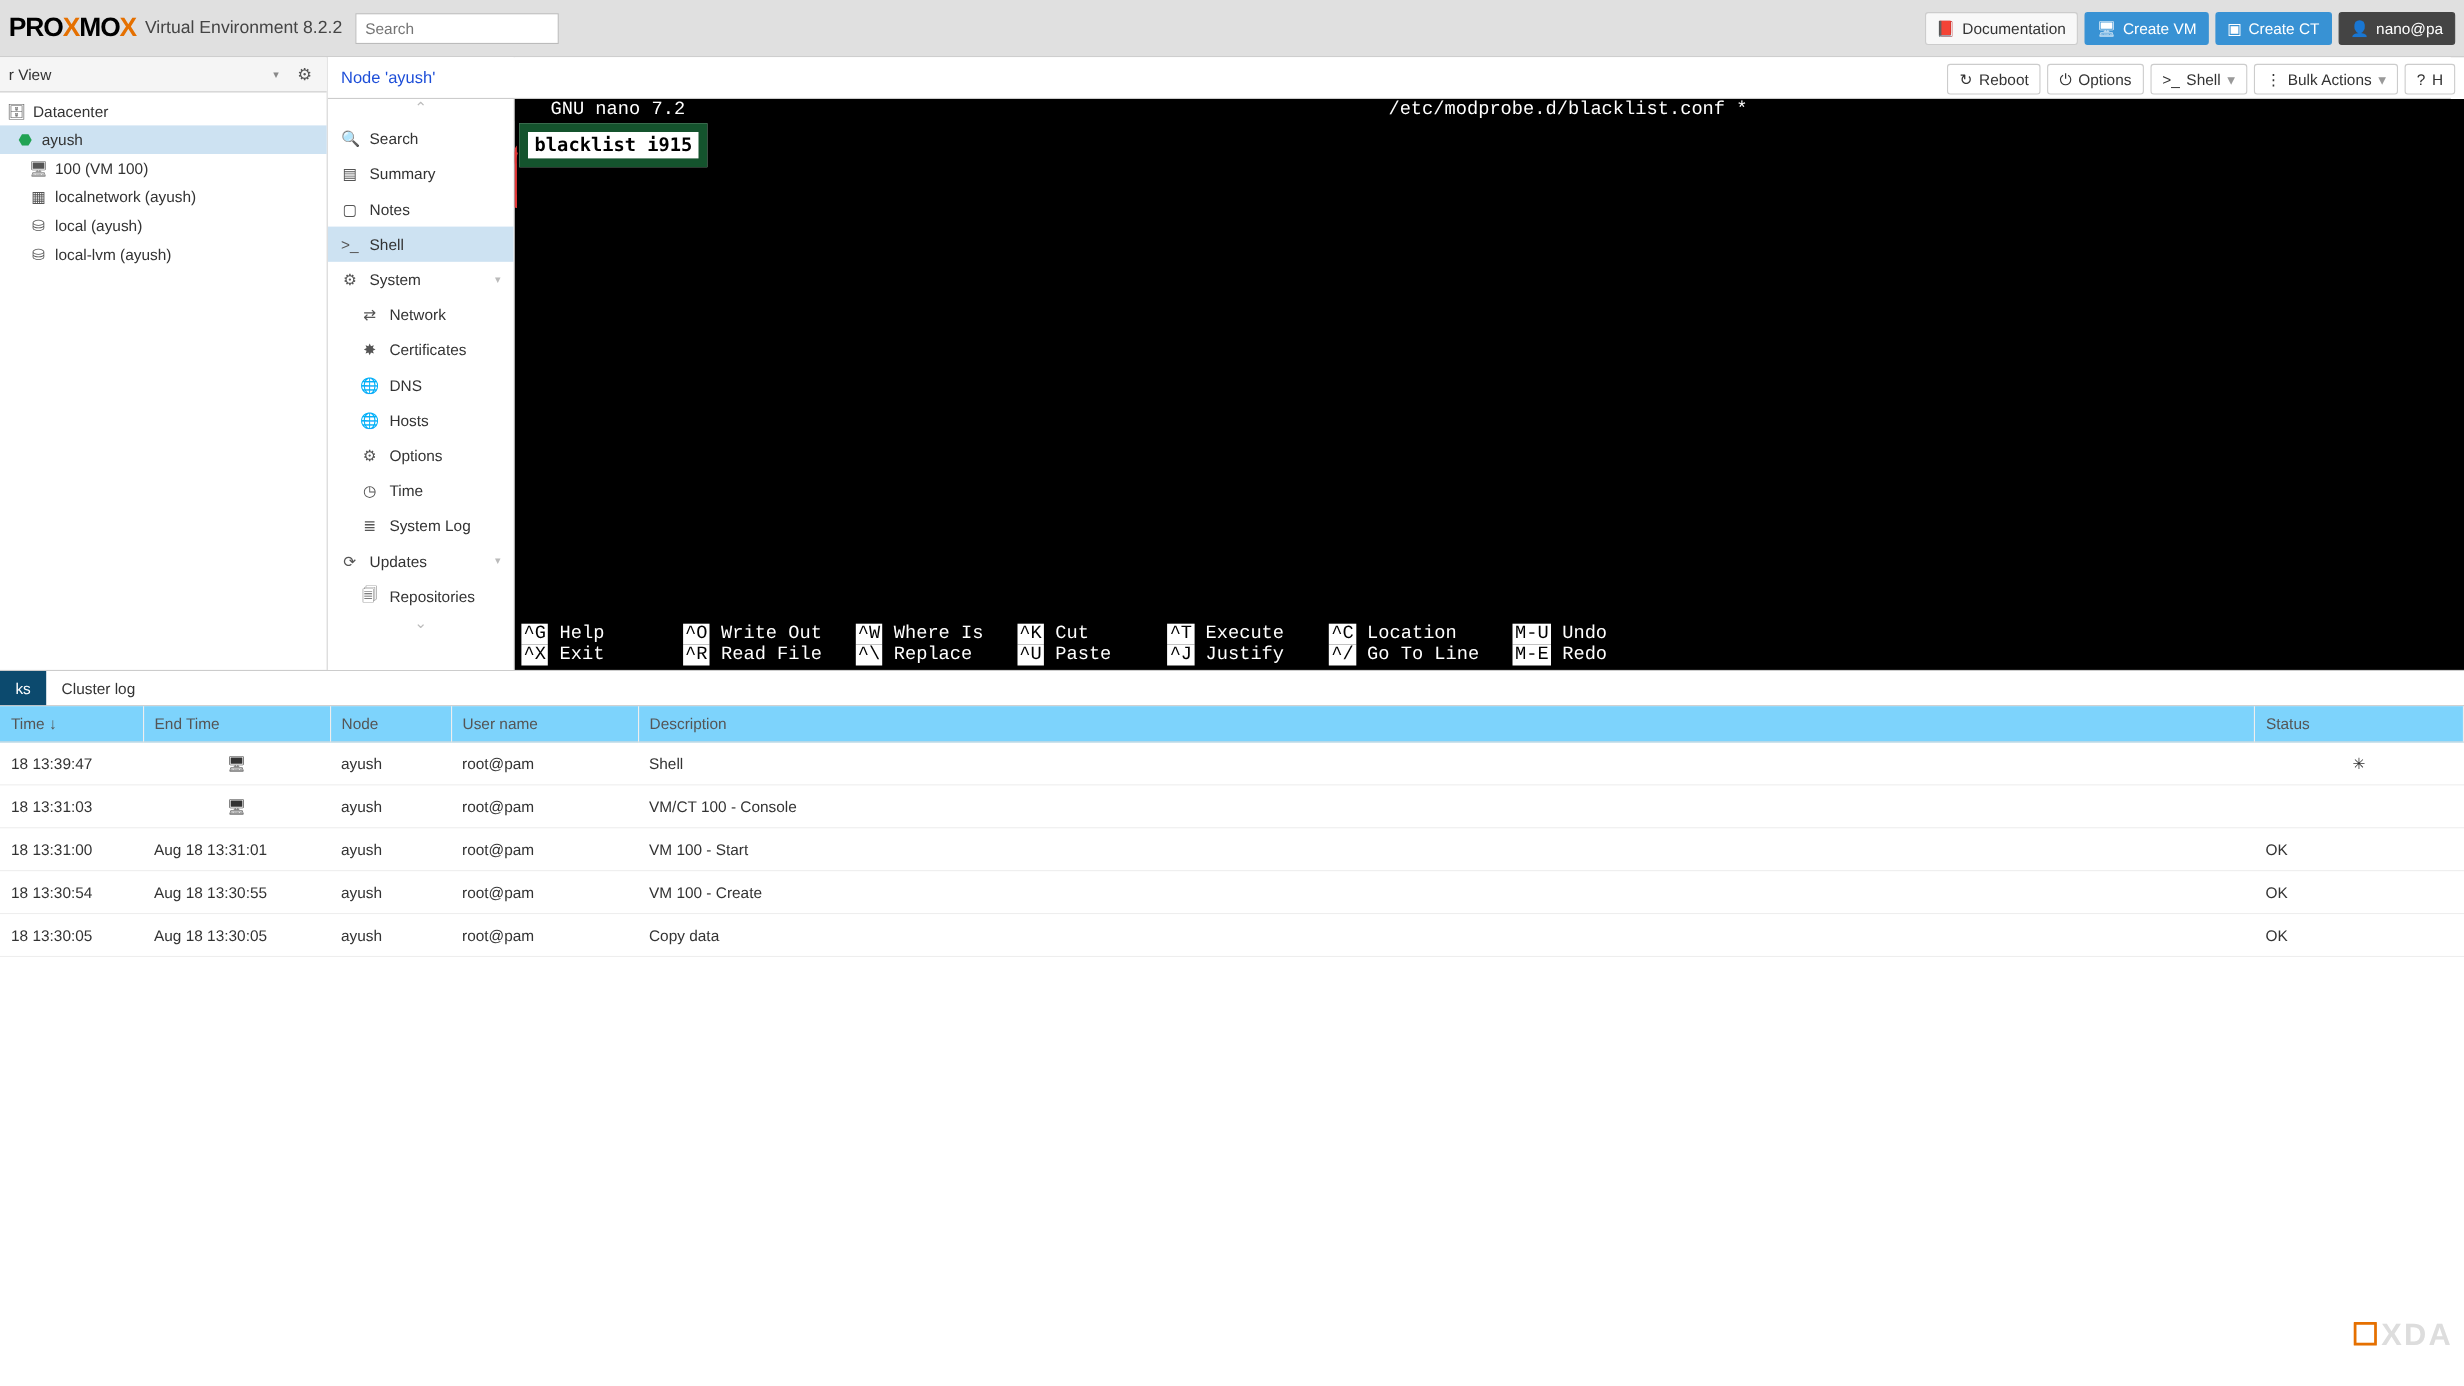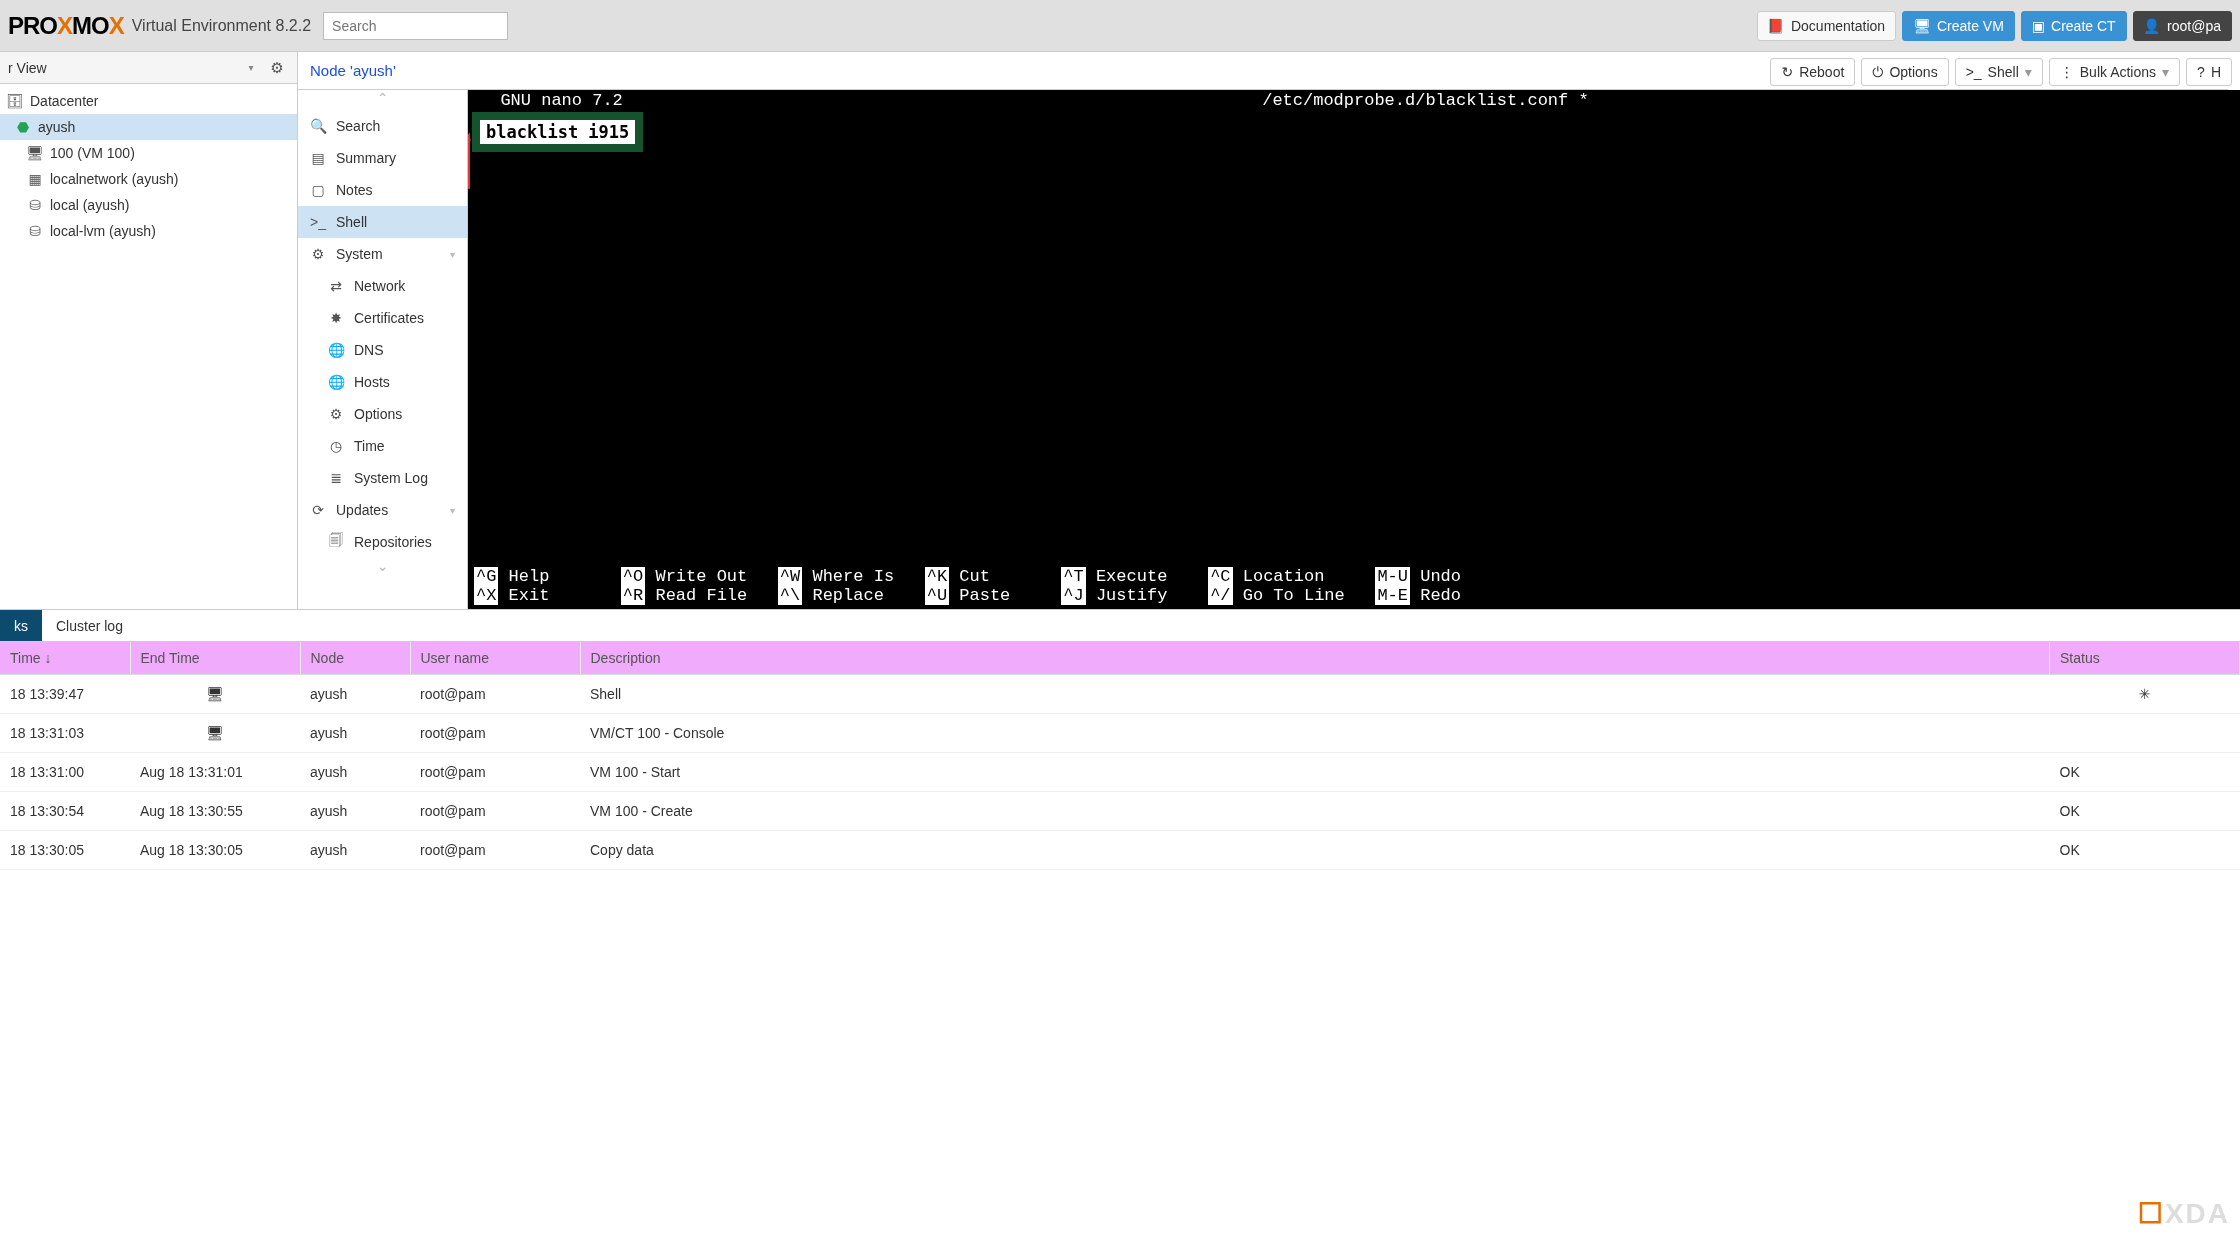--- a/index.html
+++ b/index.html
@@ -45,21 +45,21 @@
 .term-footer { position: absolute; bottom: 0; left: 0; right: 0; display: flex; flex-direction: column; padding: 0 6px 4px 6px; }
 .term-row { display: flex; white-space: pre; font-size: 17px; }
 .term-key { background: #fff; color: #000; padding: 0 2px; }
 .arrow { position: absolute; pointer-events: none; }
 
 .bottom-panel { border-top: 1px solid #ccc; }
 .bp-tabs { height: 32px; background: #fff; border-bottom: 1px solid #ccc; display: flex; align-items: stretch; }
 .bp-tab { padding: 0 14px; display: flex; align-items: center; font-size: 14px; cursor: pointer; }
 .bp-tab.active { background: #0c4a6e; color: #fff; }
 .bp-table { width: 100%; border-collapse: collapse; font-size: 14px; }
-.bp-table th { text-align: left; font-weight: normal; color: #555; padding: 8px 10px; border-bottom: 1px solid #ddd; border-right: 1px solid #eee; background: #f0abfc; }
+.bp-table th { text-align: left; font-weight: normal; color: #555; padding: 8px 10px; border-bottom: 1px solid #ddd; border-right: 1px solid #eee; background: #7dd3fc; }
 .bp-table td { padding: 11px 10px; border-bottom: 1px solid #eee; }
 .watermark { position: fixed; bottom: 30px; right: 10px; font-size: 28px; font-weight: bold; letter-spacing: 2px; color: #ddd; }
 .watermark .o { color: #e57000; }
 </style>
 </head>
 <body>
 
 <div class="header-bar">
   <div class="logo">
     <span class="logo-text">
@@ -76,21 +76,21 @@
     <div class="hbtn blue">
       <span>🖥</span>
       <span>Create VM</span>
     </div>
     <div class="hbtn blue">
       <span>▣</span>
       <span>Create CT</span>
     </div>
     <div class="hbtn" style="background:#444;color:#fff;border-color:#444;">
       <span>👤</span>
-      <span>root@pa</span>
+      <span>nano@pa</span>
     </div>
   </div>
 </div>
 
 <div class="node-header">
   <span>Node 'ayush'</span>
 </div>
 <div class="node-toolbar">
   <div class="tbtn">
       <span>↻</span>

